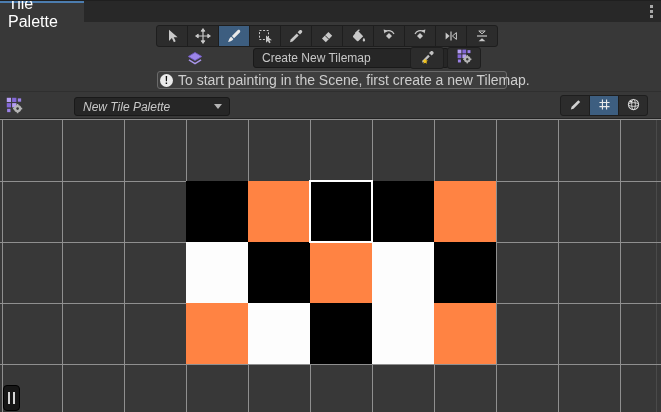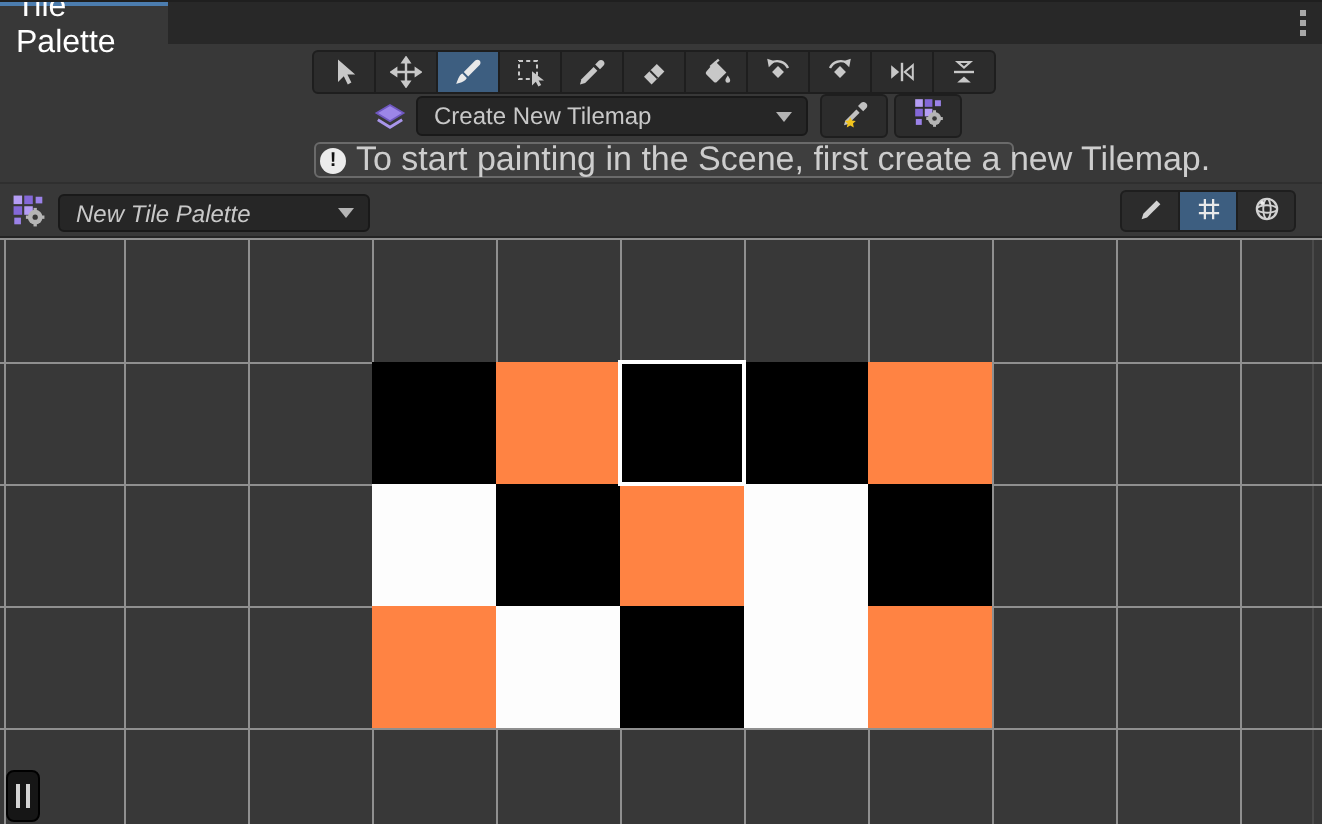--- a/index.html
+++ b/index.html
@@ -24,21 +24,21 @@
     width:32px;height:22px;box-sizing:border-box;margin-left:-1px;
     background:#2c2c2c;border:1px solid #1e1e1e;
     display:flex;align-items:center;justify-content:center;padding:0;cursor:pointer;
   }
   .tool-btn:first-child{margin-left:0;border-radius:3px 0 0 3px;}
   .tool-btn:last-child{border-radius:0 3px 3px 0;}
   .tool-btn.active{background:#3d5e80;}
   .tool-btn svg{display:block;}
   .dropdown{
     position:absolute;height:20px;background:#262626;border:1px solid #191919;border-radius:3px;
-    box-sizing:border-box;display:flex;align-items:center;cursor:pointer;
+    box-sizing:border-box;display:flex;align-items:center;cursor:pointer;margin-left:45px;
   }
   .dropdown .dd-text{font-size:12px;color:#c8c8c8;padding-left:8px;flex:1;white-space:nowrap;overflow:hidden;}
   .dd-arrow{
     width:0;height:0;border-left:4px solid transparent;border-right:4px solid transparent;
     border-top:5px solid #b4b4b4;margin-right:7px;
   }
   .tilemap-dd{left:208px;top:47px;width:196px;}
   .layers-icon{position:absolute;left:186px;top:49px;}
   .mini-group{position:absolute;left:410px;top:46px;display:flex;gap:3px;}
   .mini-btn{
@@ -47,21 +47,21 @@
   }
   .helpbox{
     position:absolute;left:157px;top:70px;width:350px;height:18px;box-sizing:border-box;
     background:#3e3e3e;border:1px solid #6a6a6a;border-radius:3px;
     display:flex;align-items:center;gap:5px;padding-left:2px;
   }
   .warn-icon{
     width:13px;height:13px;border-radius:50%;background:#ececec;color:#111;
     font-size:10px;font-weight:700;line-height:13px;text-align:center;flex:none;
   }
-  .helpbox .msg{font-size:17px;color:#cdcdcd;white-space:nowrap;}
+  .helpbox .msg{font-size:14px;color:#cdcdcd;white-space:nowrap;}
   
   .palette-bar{
     position:absolute;left:0;top:90px;width:661px;height:28px;background:#383838;
     border-top:1px solid #2f2f2f;border-bottom:1px solid #242424;box-sizing:border-box;font-style:italic;
   }
   .palette-icon{position:absolute;left:5px;top:4px;}
   .palette-dd{left:29px;top:5px;width:156px;height:19px;}
   .view-group{position:absolute;right:13px;top:3px;display:flex;}
   .view-btn{
     width:30px;height:21px;box-sizing:border-box;margin-left:-1px;

